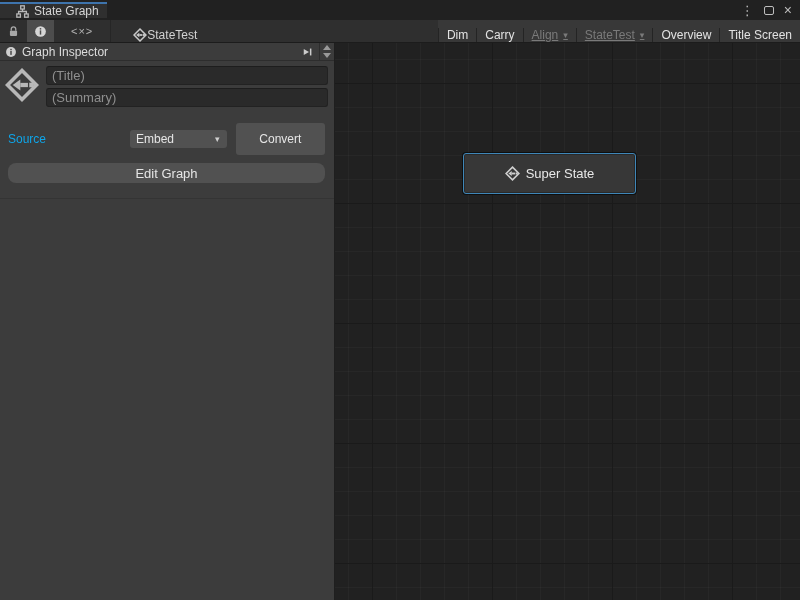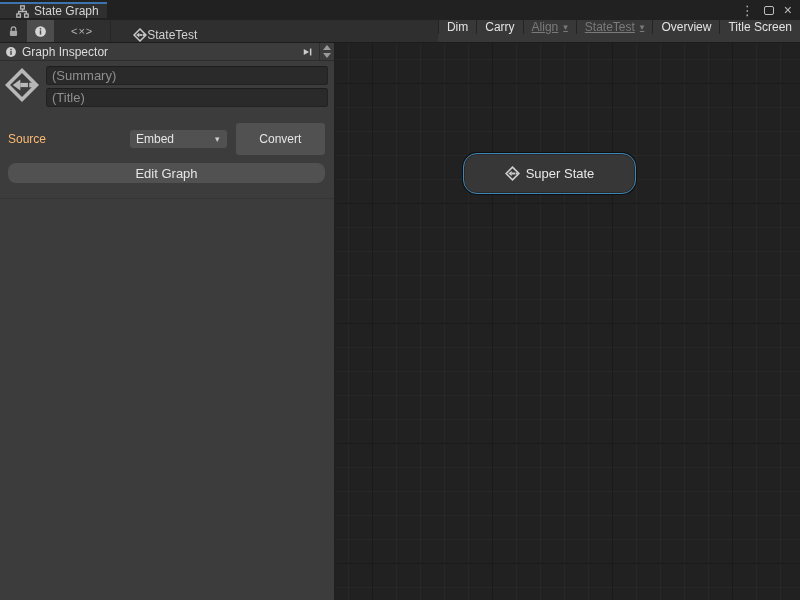--- a/index.html
+++ b/index.html
@@ -24,21 +24,21 @@
   .tb-btn { display:flex; align-items:center; justify-content:center; padding:0 7px; color:#b5b5b5; }
   .tb-btn.active { background:#4d4d4d; }
   .code-glyph { font-size:11px; color:#b5b5b5; letter-spacing:1px; padding:0 10px; }
   .graph-ref { display:flex; align-items:flex-end; gap:0; margin-left:22px; color:#c9c9c9; }
   .graph-ref span { font-size:12px; color:#d2d2d2; }
   .zoom-ctl { display:flex; align-items:center; margin-left:34px; }
   .zoom-label { font-size:12px; color:#cfcfcf; }
   .zoom-track { width:92px; height:1px; background:#7d7d7d; margin:0 4px 0 12px; position:relative; }
   .zoom-knob { position:absolute; right:-2px; top:-5px; width:11px; height:11px; border-radius:50%; background:#9a9a9a; }
   .zoom-val { font-size:12px; color:#cfcfcf; margin-left:4px; }
-  .tb-right { margin-left:auto; display:flex; align-items:flex-start; background:#383838; }
+  .tb-right { margin-left:auto; display:flex; align-items:flex-end; background:#383838; }
   .tb-tbtn { display:flex; align-items:center; gap:5px; padding:0 8px; font-size:12px;
              color:#e2e2e2; border-left:1px solid #242424; white-space:nowrap; }
   .tb-tbtn.disabled { color:#7a7a7a;text-decoration:underline; }
   .dd-arrow { font-size:9px; line-height:1; }
 
   
   .main { flex:1; display:flex; min-height:0; }
 
   
   .inspector { width:335px; flex:none; background:#3c3c3c; border-right:1px solid #1f1f1f;
@@ -55,21 +55,21 @@
 
   .meta-row { display:flex; gap:7px; padding:5px 6px 0 5px; }
   .big-icon { color:#b8b8b8; flex:none; margin-top:2px; }
   .fields { flex:1; display:flex; flex-direction:column; gap:3px; }
   .field { height:19px; background:#2a2a2a; border:1px solid #222222; border-top-color:#1d1d1d;
            border-radius:3px; color:#d8d8d8; font-size:13px; padding:0 5px;
            font-family:"Liberation Sans", sans-serif; outline:none; width:100%; }
   .field::placeholder { color:#8f8f8f; opacity:1; }
 
   .source-row { display:flex; align-items:center; margin-top:16px; padding:0 9px 0 8px; }
-  .source-label { font-size:12px; color:#fdba74; width:122px; flex:none; }
+  .source-label { font-size:12px; color:#0ea5e9; width:122px; flex:none; }
   .dropdown { width:101px; height:18px; background:#515151; border-radius:3px; display:flex;
               align-items:center; padding:0 6px; position:relative; }
   .dropdown-value { font-size:12px; color:#e5e5e5; flex:1; }
   .dropdown .dd-arrow { color:#cfcfcf; margin-right:1px; }
   .btn { background:#515151; border:none; border-radius:3px; color:#e5e5e5; font-size:12px;
          font-family:"Liberation Sans", sans-serif; display:flex; align-items:center; justify-content:center; }
   .convert-btn { width:94px; height:32px; margin-left:9px; }
   .edit-graph-btn { height:20px; margin:8px 9px 0 8px; font-size:13px;border-radius:8px; }
   .insp-divider { border-top:1px solid #343434; margin-top:15px; }
   .insp-body { flex:1; background:#3c3c3c; }
@@ -79,21 +79,21 @@
     background-color:#212121;
     background-image:
       linear-gradient(to right, #1a1a1a 1px, transparent 1px),
       linear-gradient(to bottom, #1a1a1a 1px, transparent 1px),
       linear-gradient(to right, rgba(255,255,255,0.028) 1px, transparent 1px),
       linear-gradient(to bottom, rgba(255,255,255,0.028) 1px, transparent 1px);
     background-size:120px 120px, 120px 120px, 24px 24px, 24px 24px;
     background-position:37px 40px, 37px 40px, 13px 16px, 13px 16px;
   }
   .state-node { position:absolute; left:128px; top:110px; width:173px; height:41px;
-    background:#373737; border:1px solid #3f86b7; border-radius:14px;
+    background:#373737; border:1px solid #3f86b7; border-radius:3px;
     box-shadow:0 0 0 1px rgba(0,0,0,0.55), inset 0 0 0 1px rgba(0,0,0,0.25);
     display:flex; align-items:center; justify-content:center; gap:6px; color:#cfcfcf; }
   .state-node-label { font-size:13px; color:#e8e8e8; }
 
   svg { display:block; }
 </style>
 </head>
 <body>
 
 <div class="window">
@@ -201,22 +201,22 @@
       </div>
 
       <div class="meta-row">
         <svg class="big-icon" width="34" height="34" viewBox="0 0 16 16">
           <path d="M8 1.2 L14.8 8 L8 14.8 L1.2 8 Z" fill="none" stroke="currentColor" stroke-width="1.7"></path>
           <polygon points="3.6,8 7.2,5.4 7.2,10.6" fill="currentColor"></polygon>
           <rect x="7.2" y="7" width="3.6" height="2" fill="currentColor"></rect>
           <rect x="11.4" y="6.9" width="2.2" height="2.2" fill="currentColor"></rect>
         </svg>
         <div class="fields">
+          <input class="field" type="text" placeholder="(Title)" style="">
           <input class="field" type="text" placeholder="(Summary)" style="">
-          <input class="field" type="text" placeholder="(Title)" style="">
         </div>
       </div>
 
       <div class="source-row">
         <span class="source-label">Source</span>
         <div class="dropdown">
           <span class="dropdown-value">Embed</span>
           <span class="dd-arrow">▾</span>
         </div>
         <button class="btn convert-btn">Convert</button>

